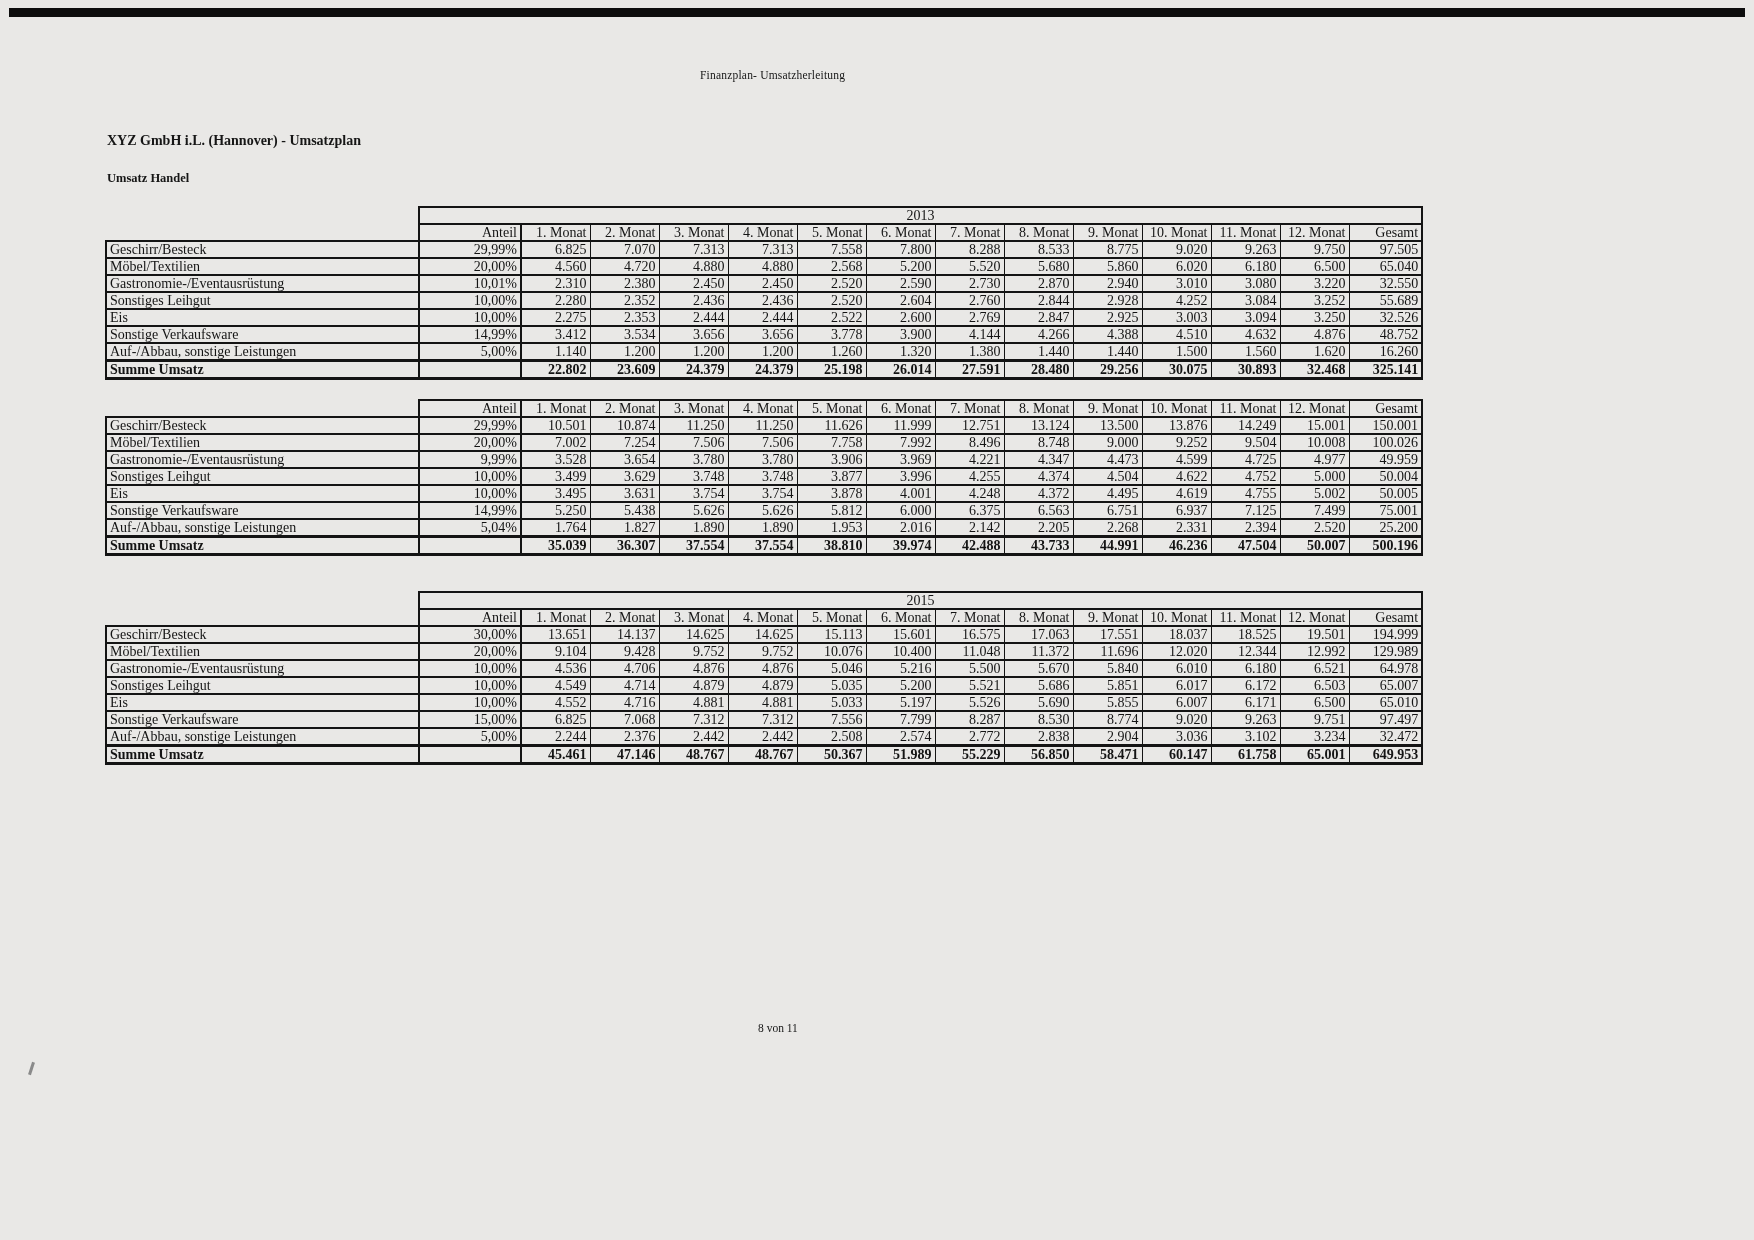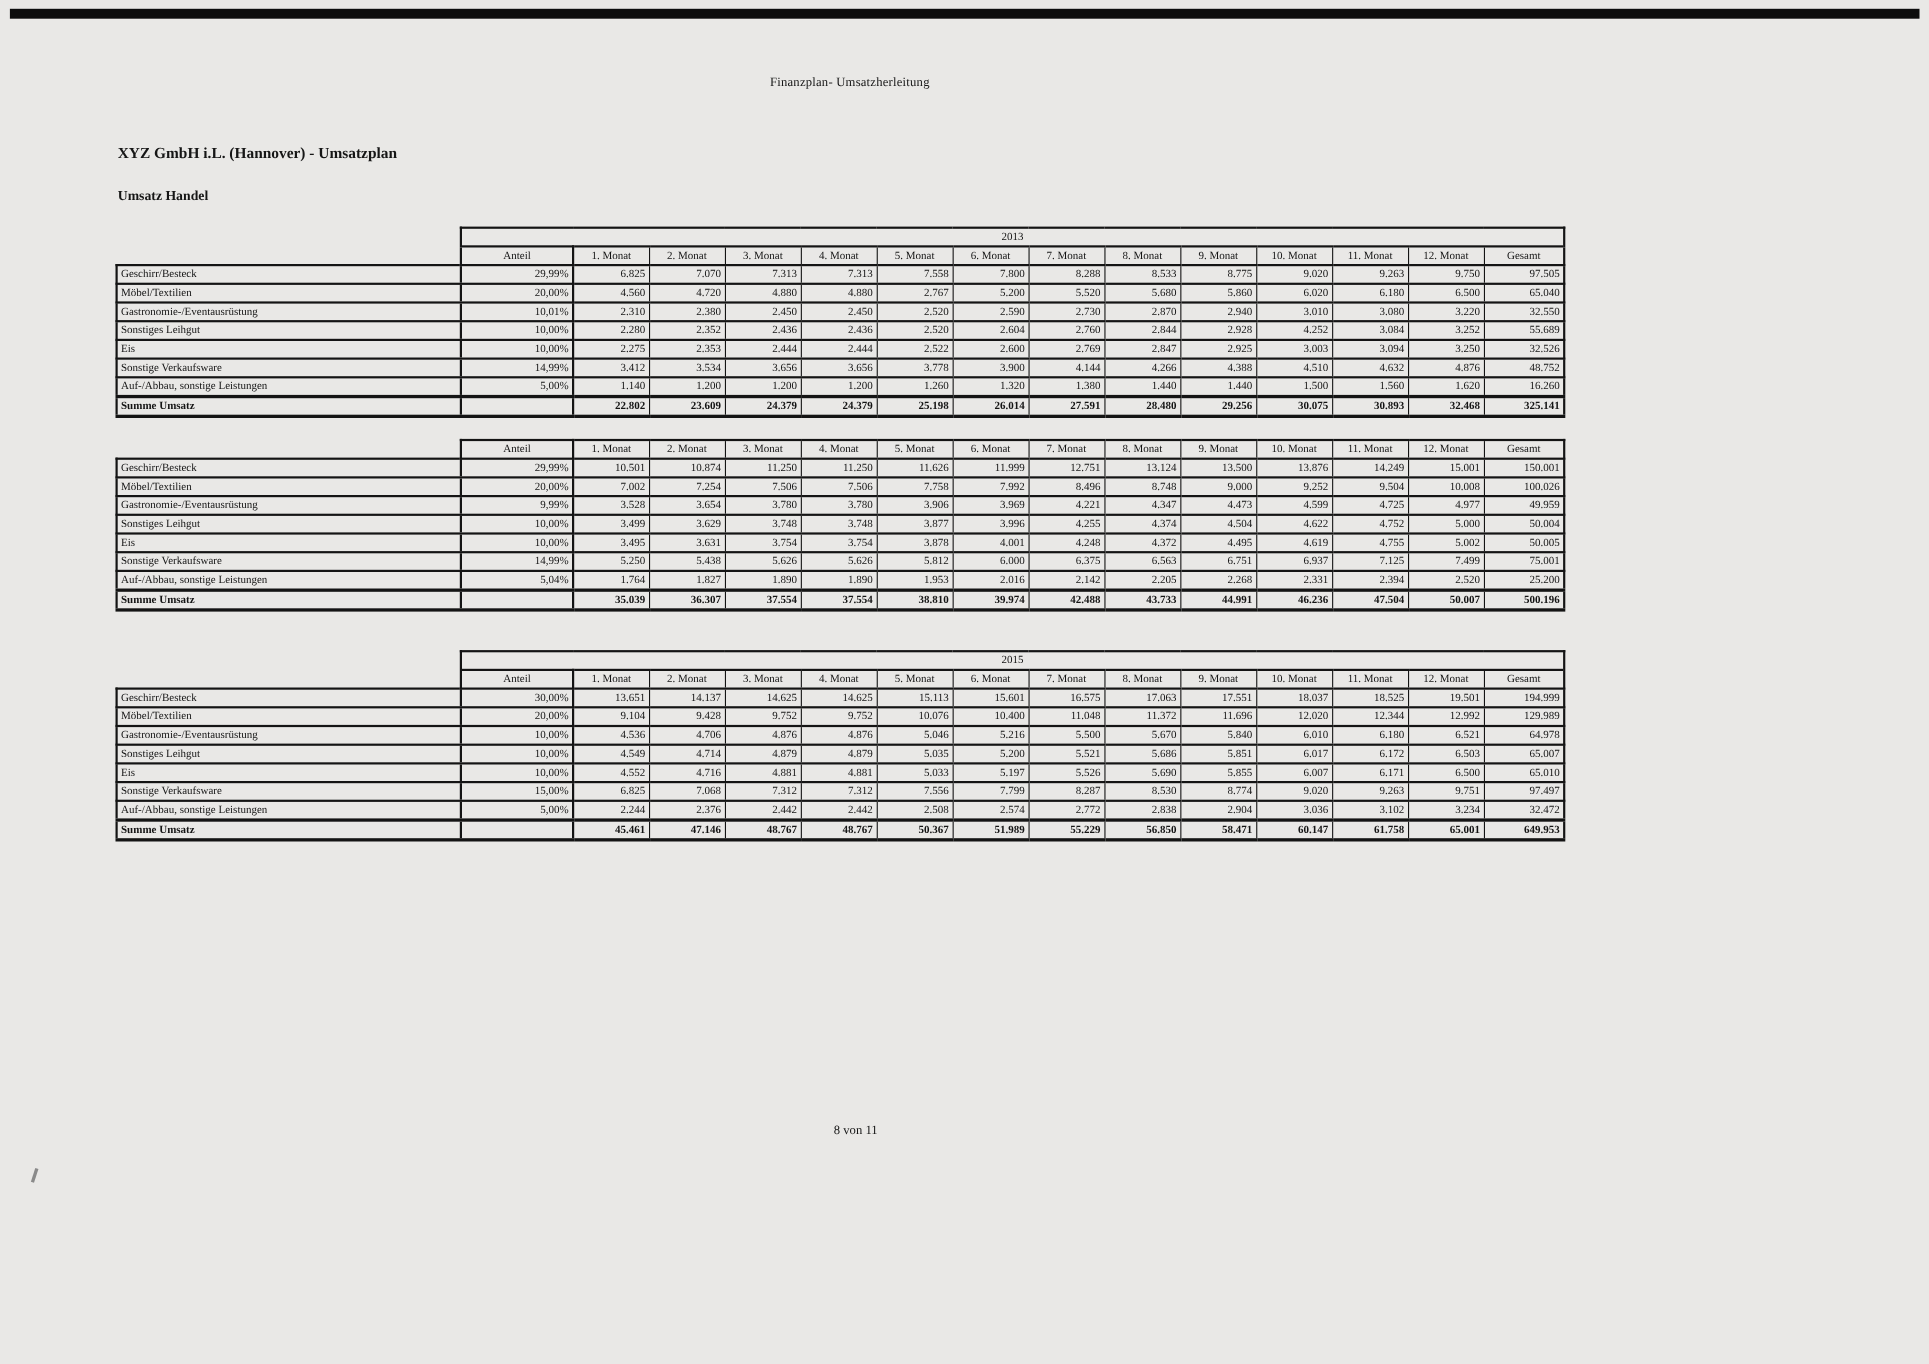--- a/index.html
+++ b/index.html
@@ -35,42 +35,42 @@
   .corner-mark {
     position:absolute; left:30px; top:1062px;
     width:3px; height:13px; background:#8a8a8a;
     transform:rotate(18deg);
   }
   table.umsatz-table {
     position:absolute; left:105px;
     border-collapse:collapse;
     table-layout:fixed;
     width:1316px;
-    font-size:10px;
+    font-size:14px;
     color:#141414;
   }
   table.umsatz-table td {
     border:1px solid #141414;
     border-top-width:2px; border-bottom-width:2px;
     height:15px;
     padding:0 3px;
     line-height:15px;
     overflow:hidden; white-space:nowrap;
   }
   table.umsatz-table td.blank {
     border:none;
     background:transparent;
   }
   table.umsatz-table td.year-cell {
     border:2px solid #141414;
     border-bottom-width:1px;
     text-align:center;
   }
   table.umsatz-table td.head {
-    text-align:center;
+    text-align:right;
   }
   table.umsatz-table td.label {
     text-align:left;
     border-left-width:2px;
   }
   table.umsatz-table td.num {
     text-align:right;
   }
   table.umsatz-table td.anteil {
     border-left-width:2px; border-right-width:2px;
@@ -150,21 +150,21 @@
           <td class="num">9.750</td>
           <td class="num gesamt">97.505</td>
         </tr>
         <tr>
           <td class="label">Möbel/Textilien</td>
           <td class="num anteil">20,00%</td>
           <td class="num">4.560</td>
           <td class="num">4.720</td>
           <td class="num">4.880</td>
           <td class="num">4.880</td>
-          <td class="num">2.767</td>
+          <td class="num">2.568</td>
           <td class="num">5.200</td>
           <td class="num">5.520</td>
           <td class="num">5.680</td>
           <td class="num">5.860</td>
           <td class="num">6.020</td>
           <td class="num">6.180</td>
           <td class="num">6.500</td>
           <td class="num gesamt">65.040</td>
         </tr>
         <tr>

